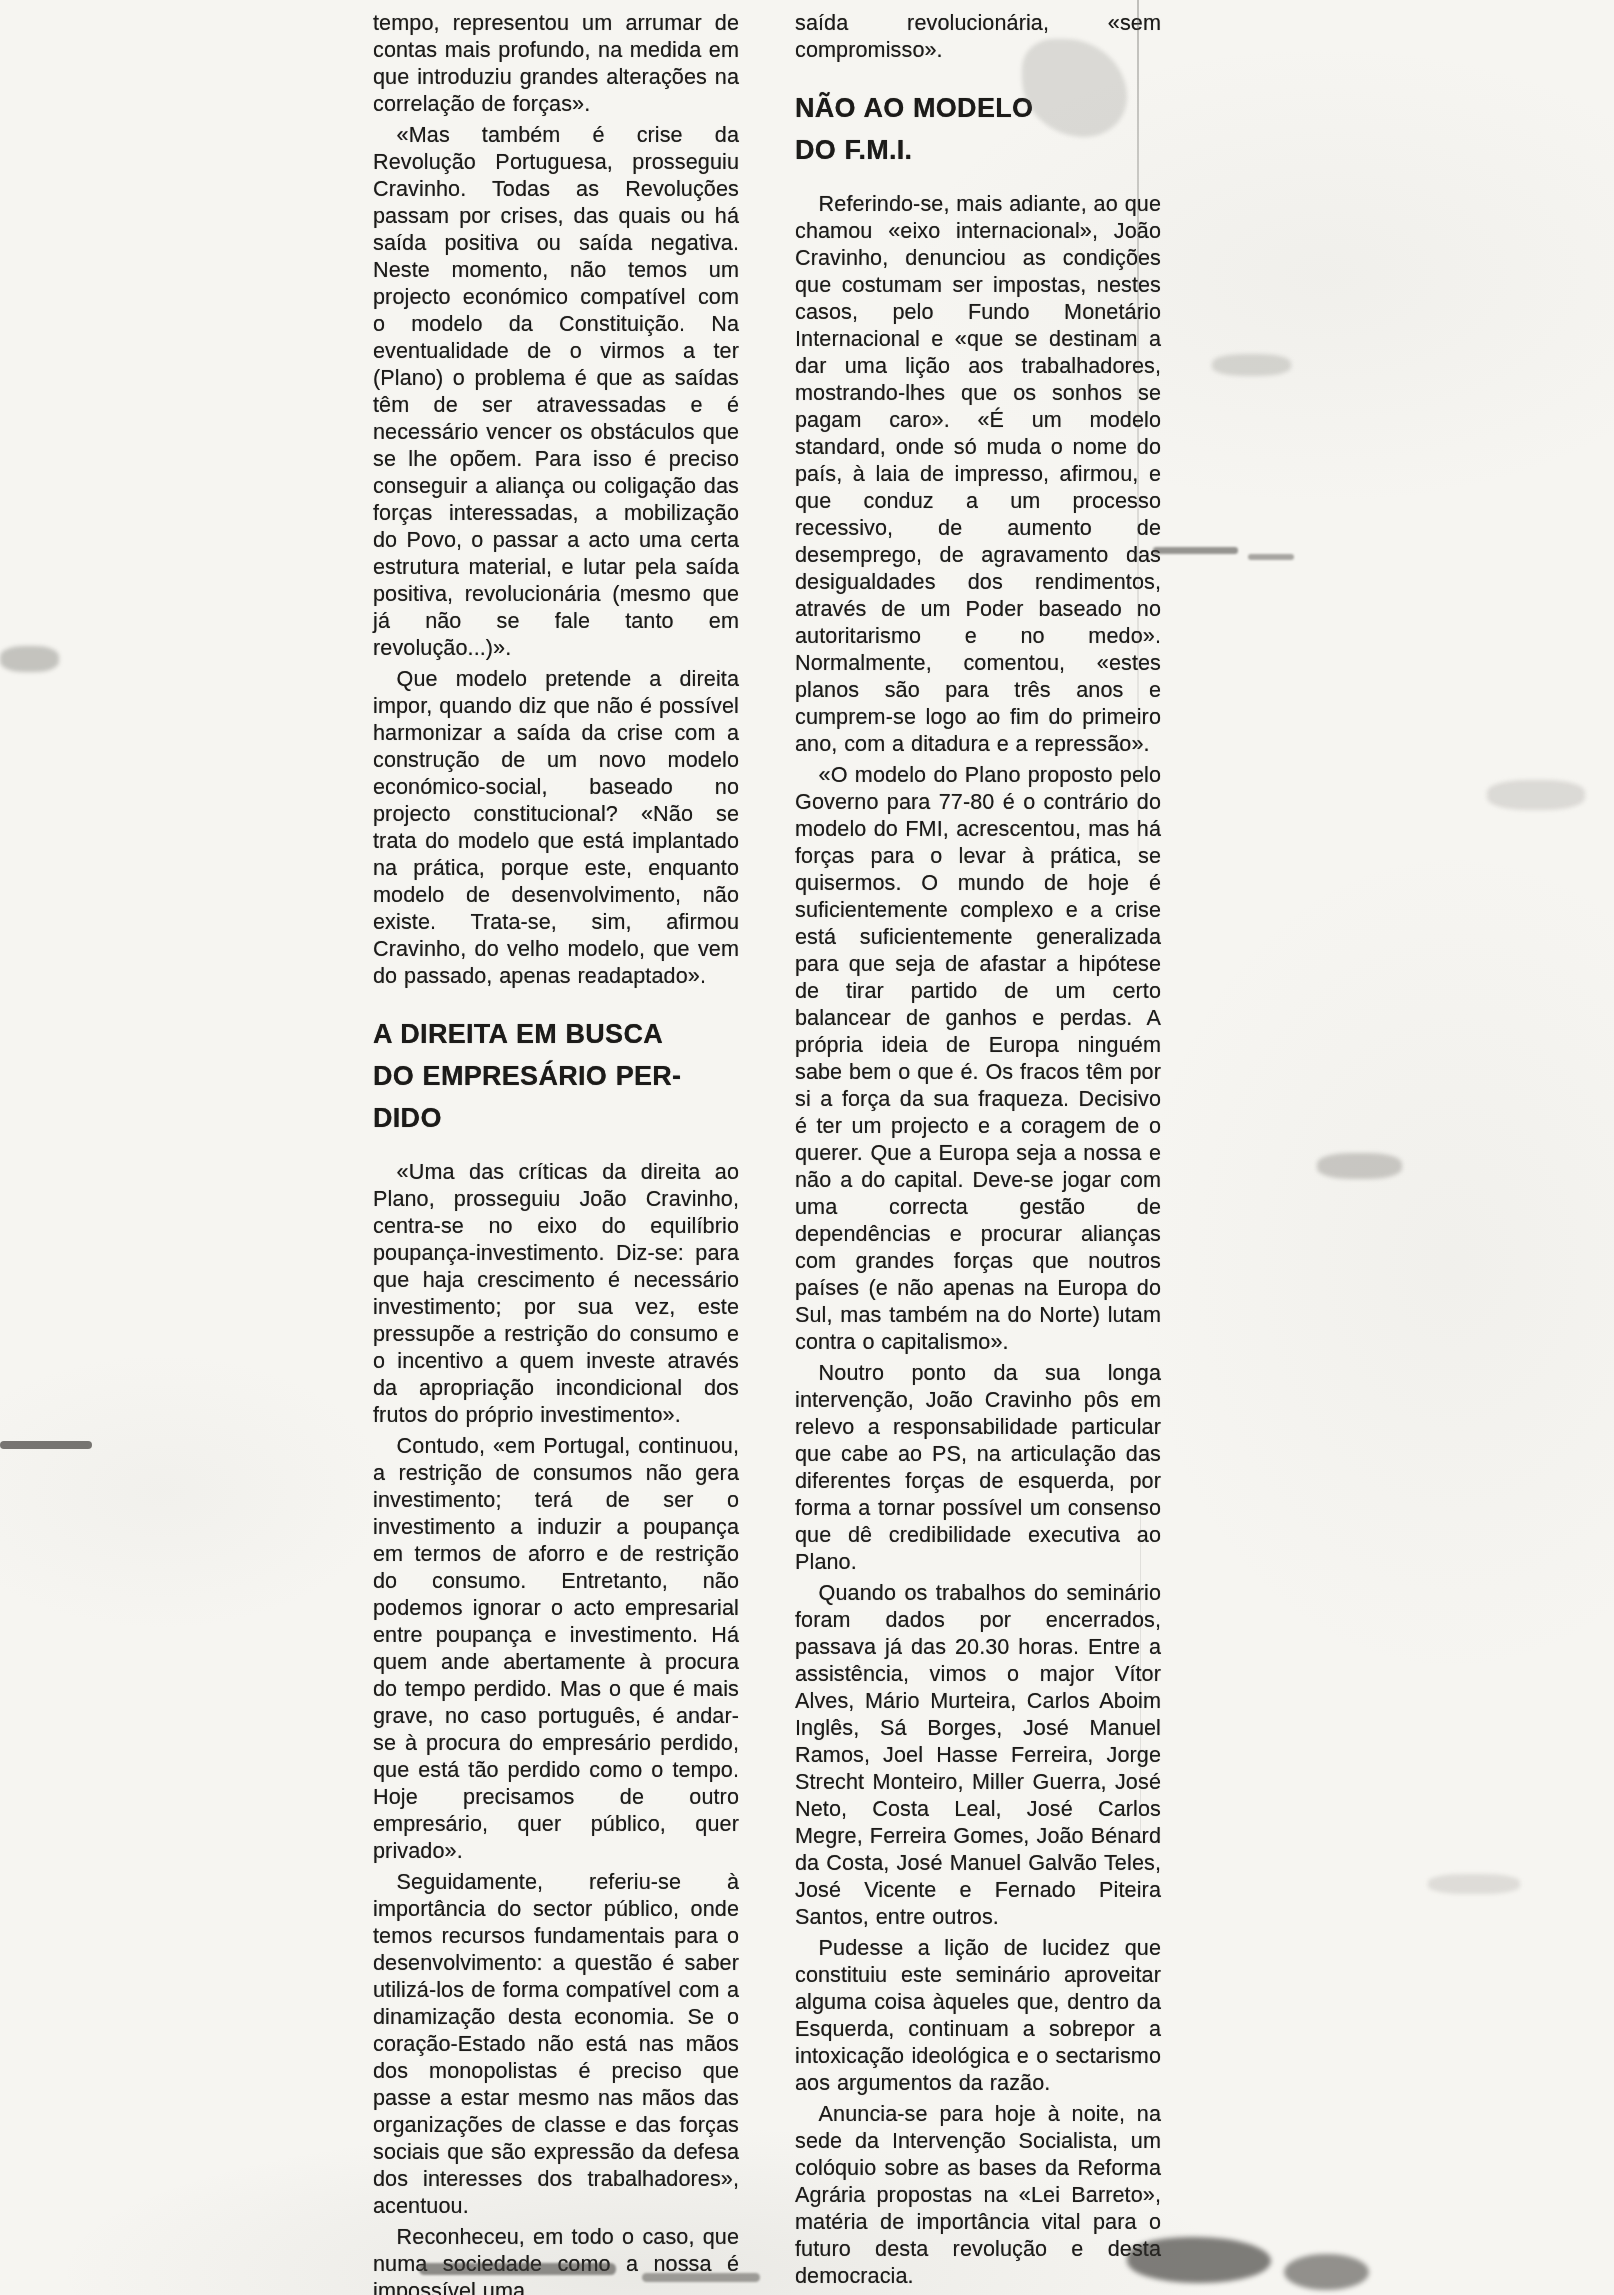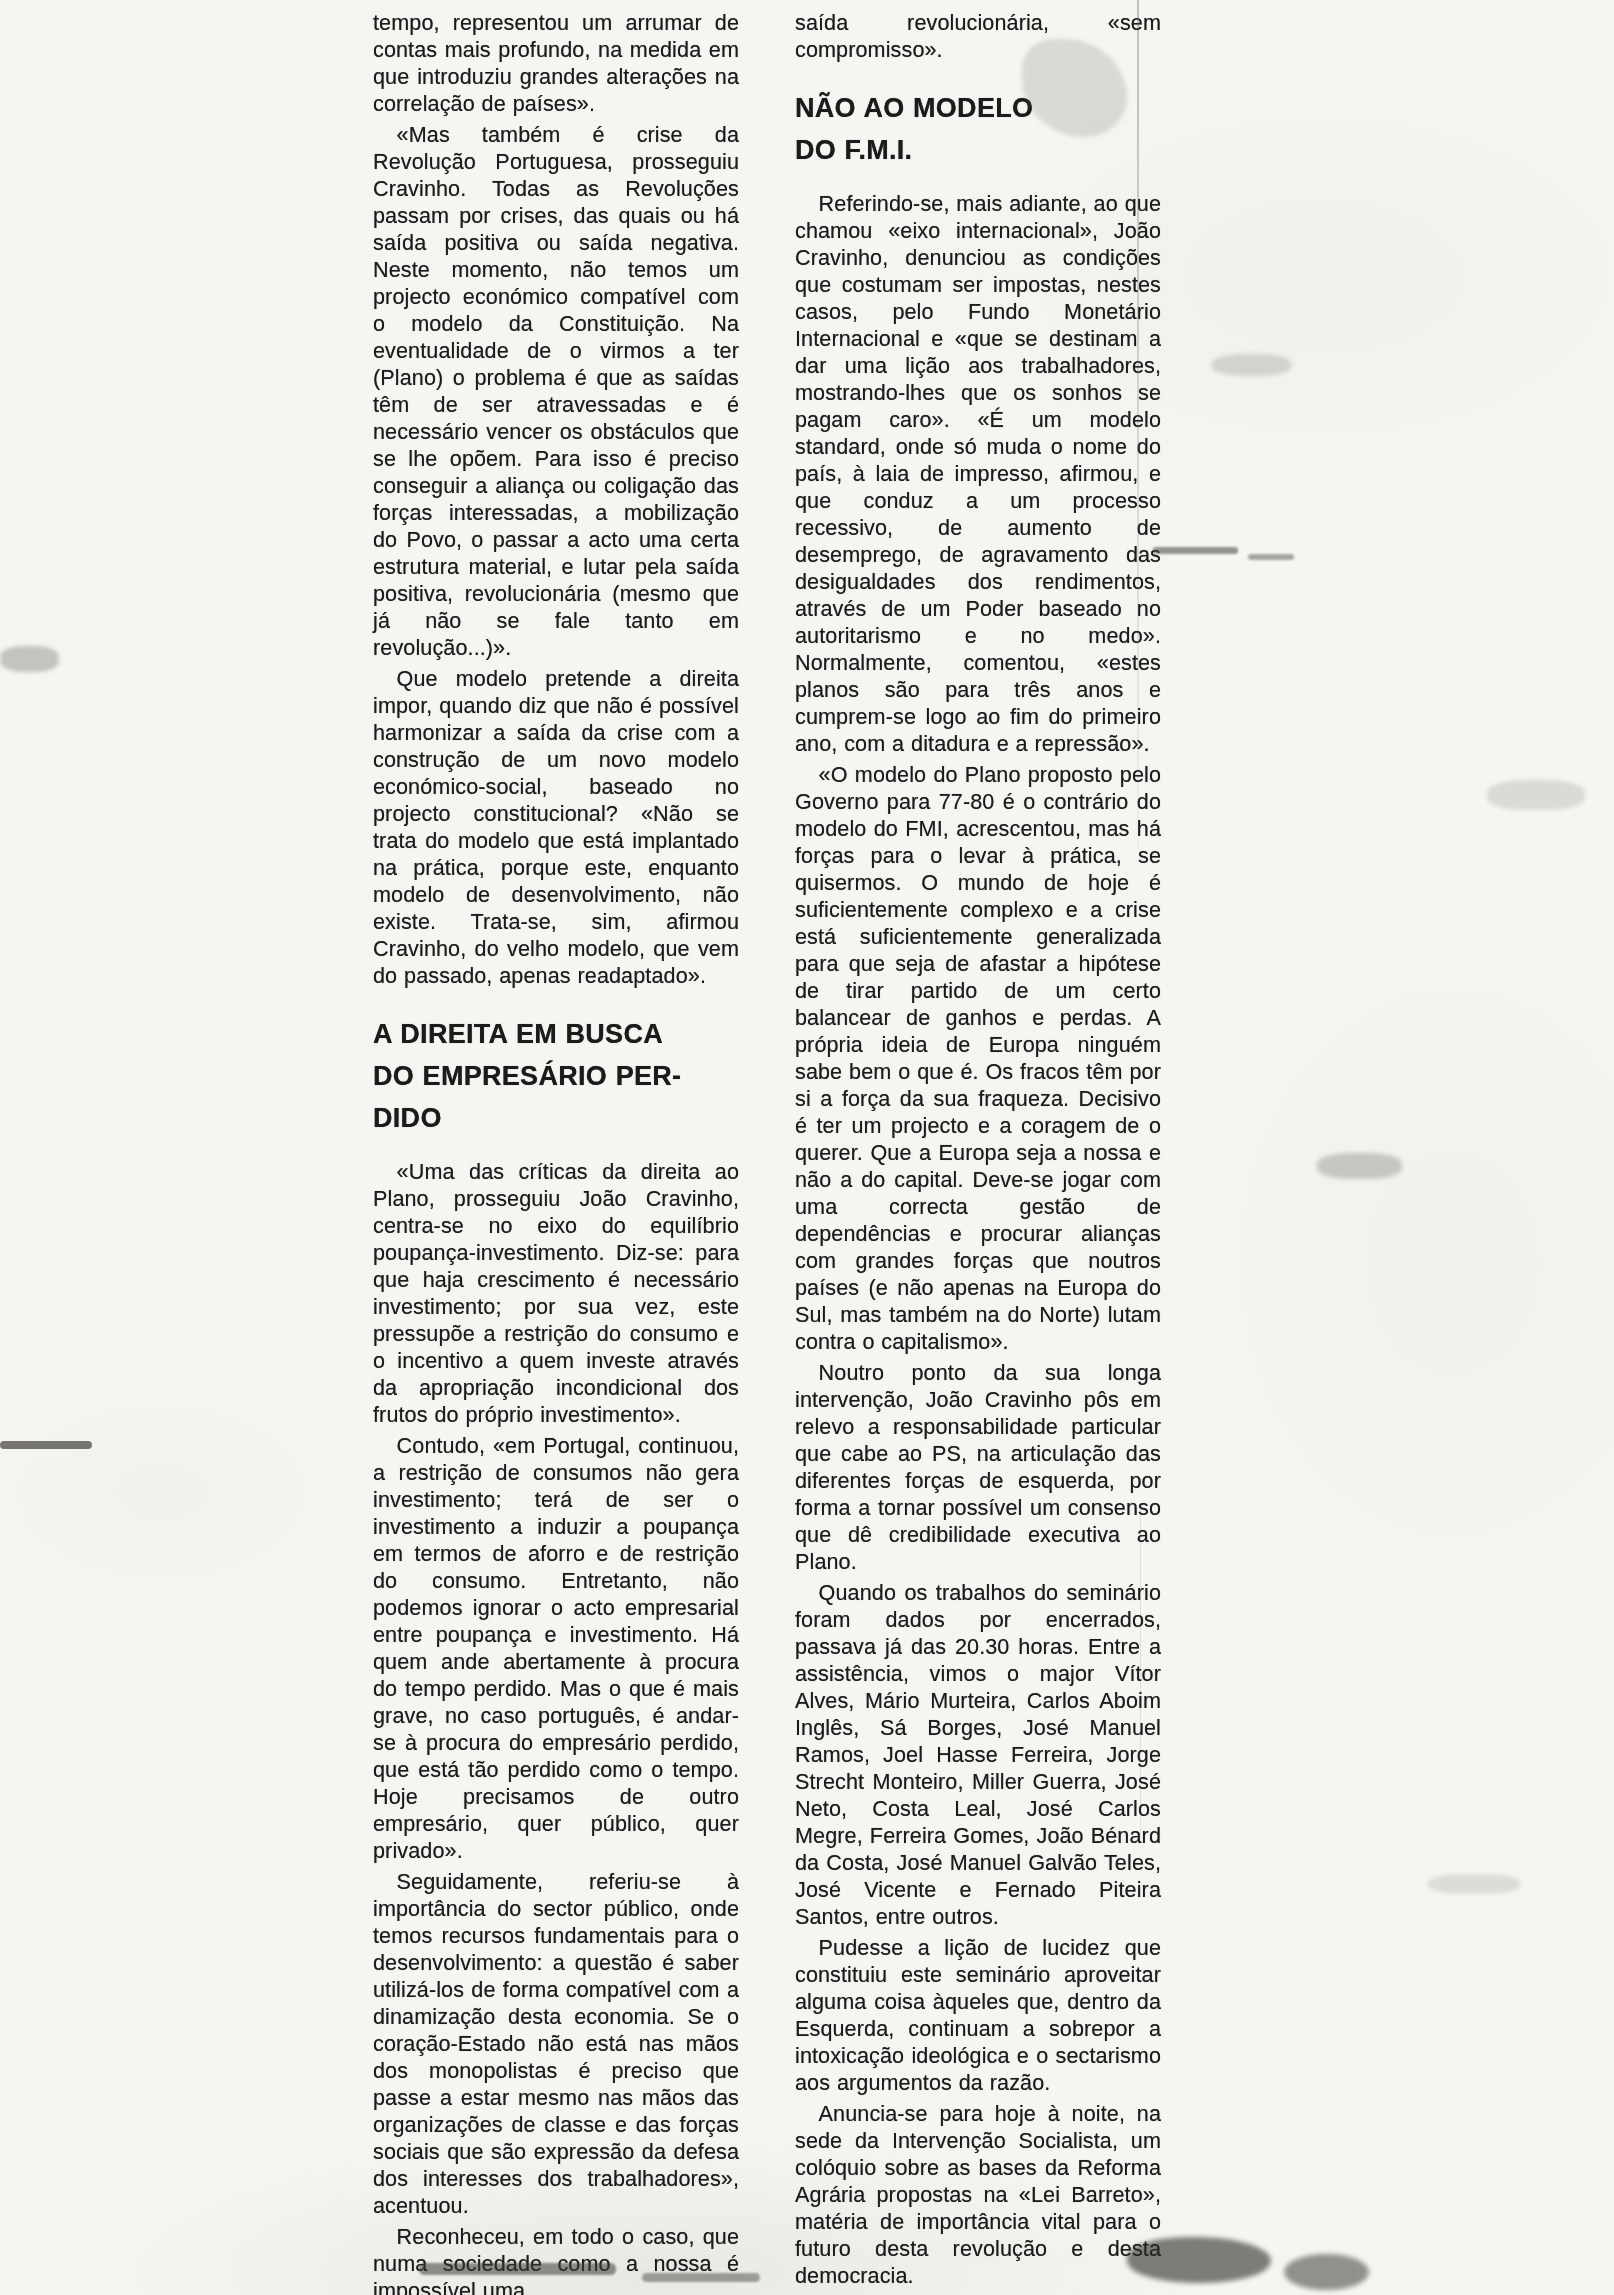--- a/index.html
+++ b/index.html
@@ -88,21 +88,21 @@
   .sm-bottom-right-1   { left: 1127px; top: 2237px; width: 144px; height: 46px;  background: rgba(45,43,40,0.60); border-radius: 45% 55% 50% 50%; filter: blur(2.6px); }
   .sm-bottom-right-2   { left: 1284px; top: 2254px; width: 85px; height: 36px;  background: rgba(45,43,40,0.50); border-radius: 50%; filter: blur(2.6px); }
   .sm-mid-fold         { left: 0px;    top: 646px;  width: 59px;  height: 26px;  background: rgba(80,78,74,0.30); border-radius: 40%; }
 </style>
 </head>
 <body>
 
 <div class="scan-page">
 
   <div class="column col-left">
-      <p class="para no-indent">tempo, representou um arrumar de contas mais profundo, na medida em que introduziu grandes alterações na correlação de países».</p>
+      <p class="para no-indent">tempo, representou um arrumar de contas mais profundo, na medida em que introduziu grandes alterações na correlação de forças».</p>
       <p class="para">«Mas também é crise da Revolução Portuguesa, prosseguiu Cravinho. Todas as Revoluções passam por crises, das quais ou há saída positiva ou saída negativa. Neste momento, não temos um projecto económico compatível com o modelo da Constituição. Na eventualidade de o virmos a ter (Plano) o problema é que as saídas têm de ser atravessadas e é necessário vencer os obstáculos que se lhe opõem. Para isso é preciso conseguir a aliança ou coligação das forças interessadas, a mobilização do Povo, o passar a acto uma certa estrutura material, e lutar pela saída positiva, revolucionária (mesmo que já não se fale tanto em revolução...)».</p>
       <p class="para">Que modelo pretende a direita impor, quando diz que não é possível harmonizar a saída da crise com a construção de um novo modelo económico-social, baseado no projecto constitucional? «Não se trata do modelo que está implantado na prática, porque este, enquanto modelo de desenvolvimento, não existe. Trata-se, sim, afirmou Cravinho, do velho modelo, que vem do passado, apenas readaptado».</p>
       <h2 class="heading">A DIREITA EM BUSCA
 DO EMPRESÁRIO PER-
 DIDO</h2>
       <p class="para">«Uma das críticas da direita ao Plano, prosseguiu João Cravinho, centra-se no eixo do equilíbrio poupança-investimento. Diz-se: para que haja crescimento é necessário investimento; por sua vez, este pressupõe a restrição do consumo e o incentivo a quem investe através da apropriação incondicional dos frutos do próprio investimento».</p>
       <p class="para">Contudo, «em Portugal, continuou, a restrição de consumos não gera investimento; terá de ser o investimento a induzir a poupança em termos de aforro e de restrição do consumo. Entretanto, não podemos ignorar o acto empresarial entre poupança e investimento. Há quem ande abertamente à procura do tempo perdido. Mas o que é mais grave, no caso português, é andar-se à procura do empresário perdido, que está tão perdido como o tempo. Hoje precisamos de outro empresário, quer público, quer privado».</p>
       <p class="para">Seguidamente, referiu-se à importância do sector público, onde temos recursos fundamentais para o desenvolvimento: a questão é saber utilizá-los de forma compatível com a dinamização desta economia. Se o coração-Estado não está nas mãos dos monopolistas é preciso que passe a estar mesmo nas mãos das organizações de classe e das forças sociais que são expressão da defesa dos interesses dos trabalhadores», acentuou.</p>
       <p class="para">Reconheceu, em todo o caso, que numa sociedade como a nossa é impossível uma</p>
     </div>

